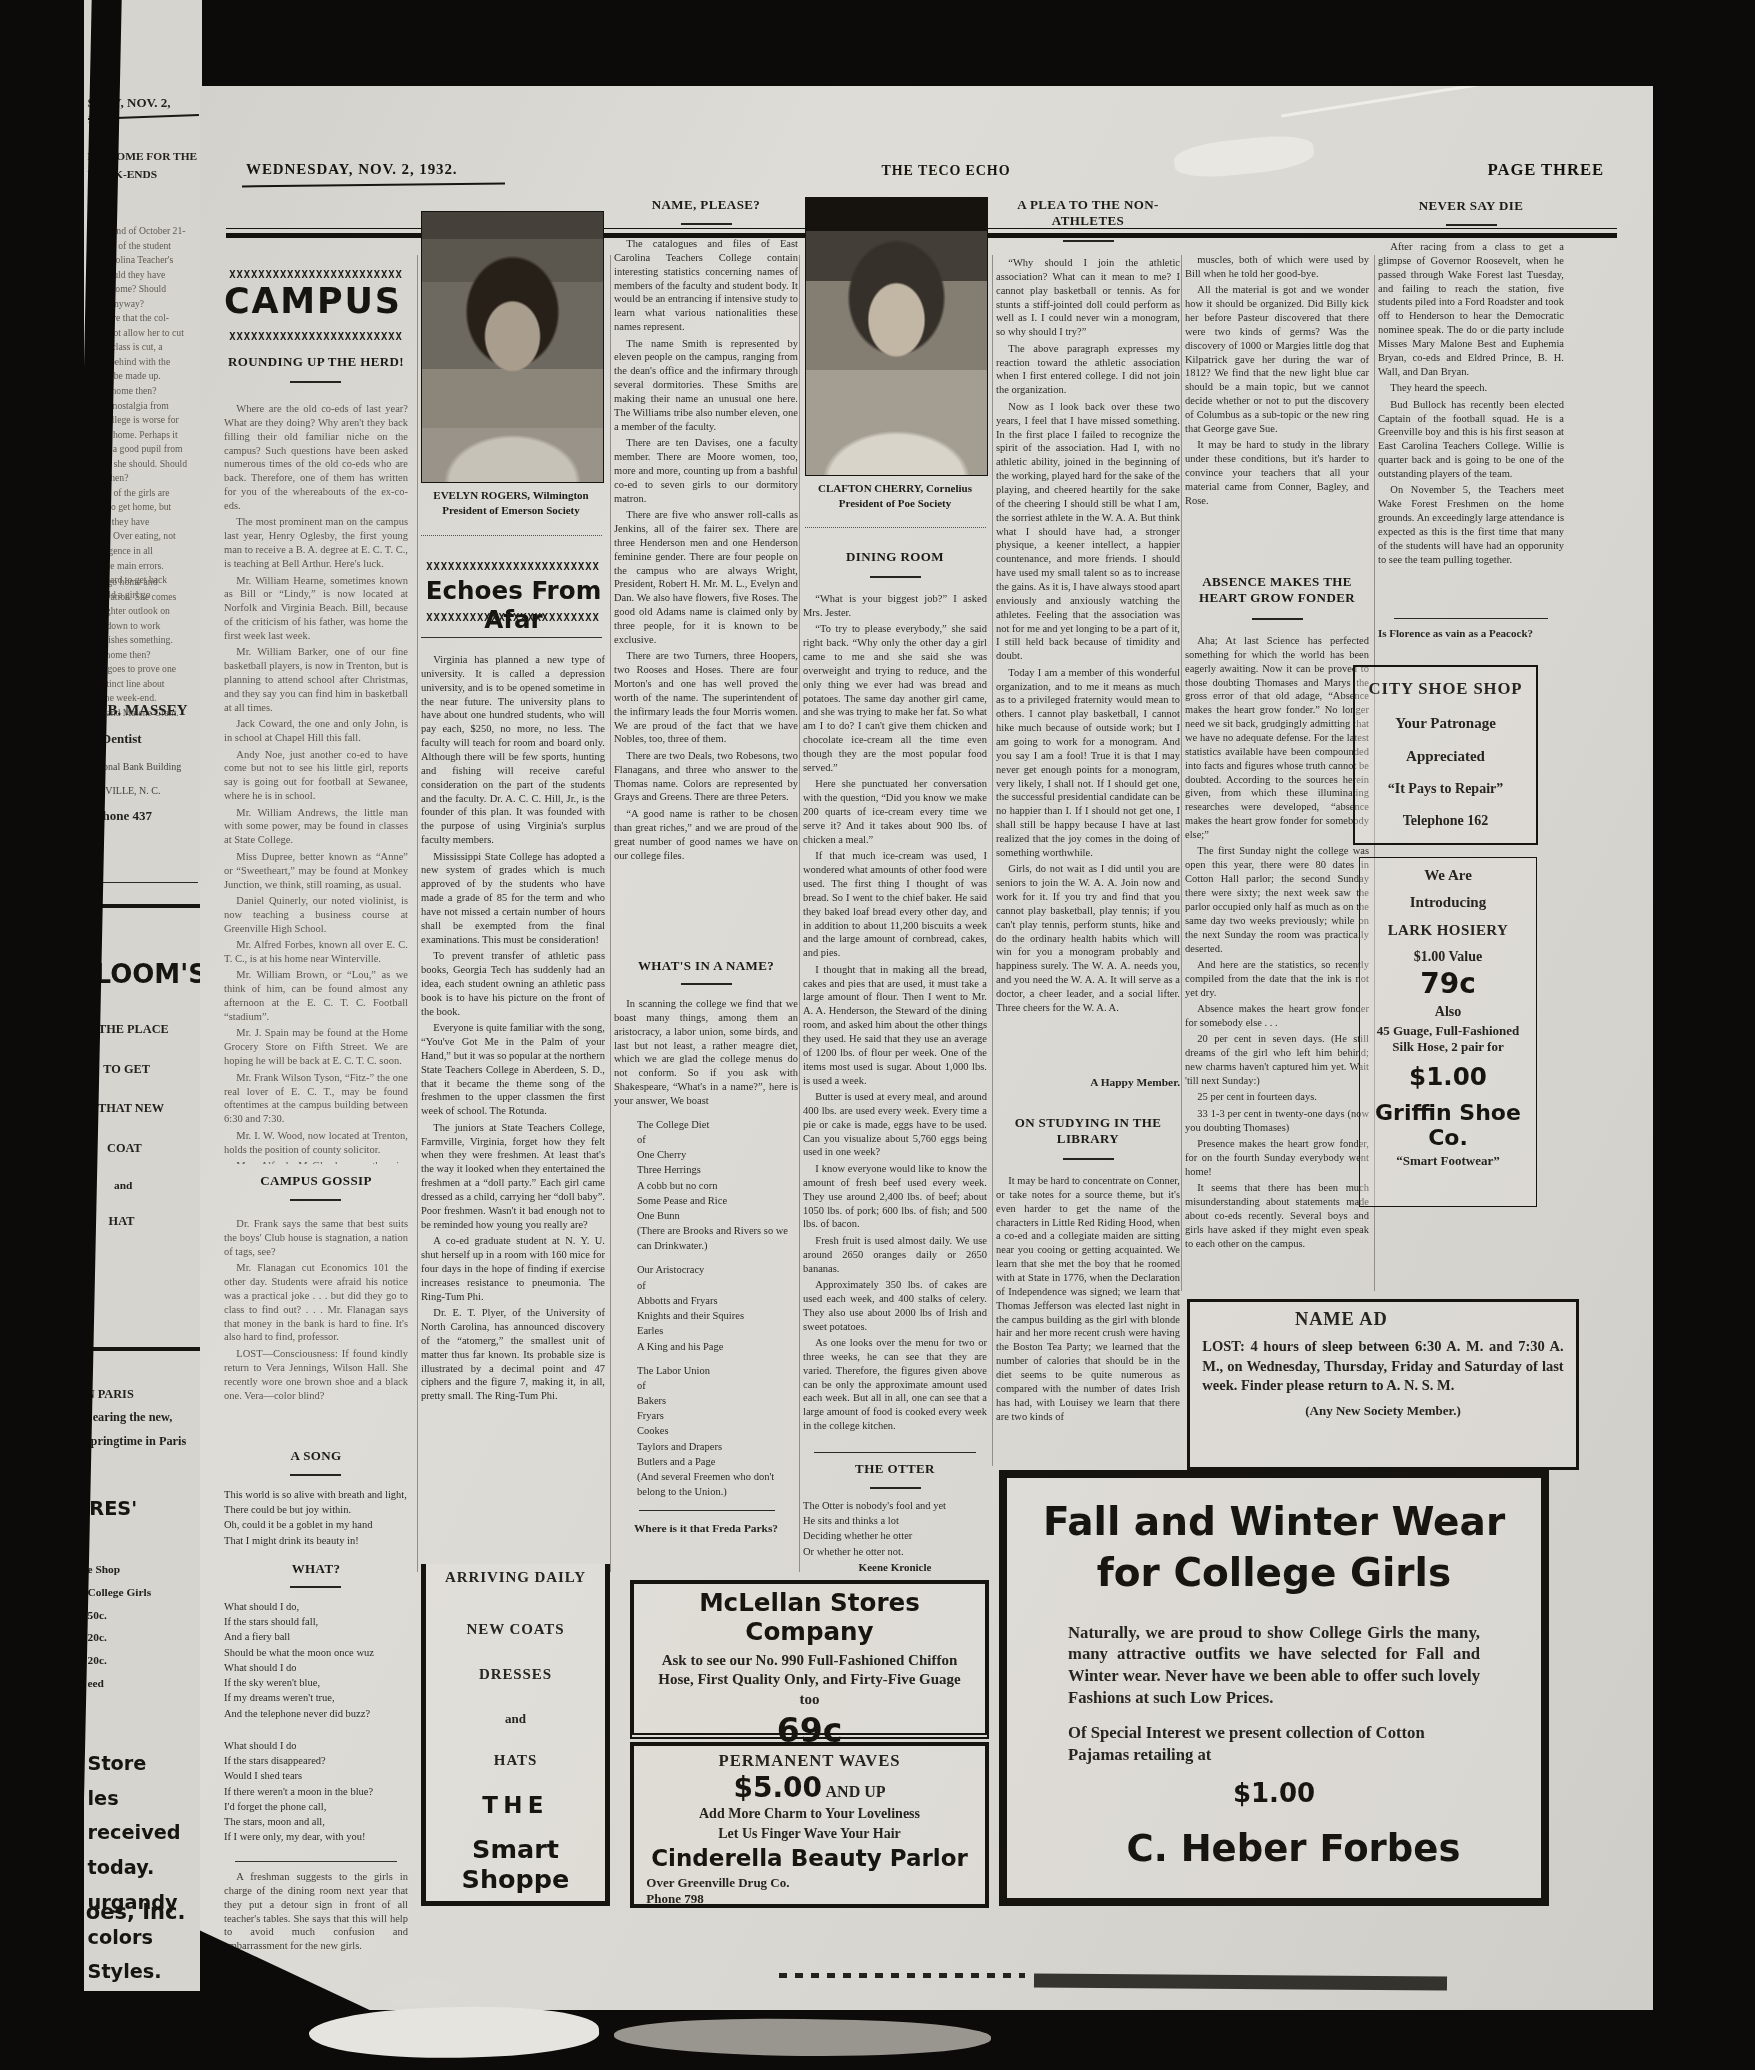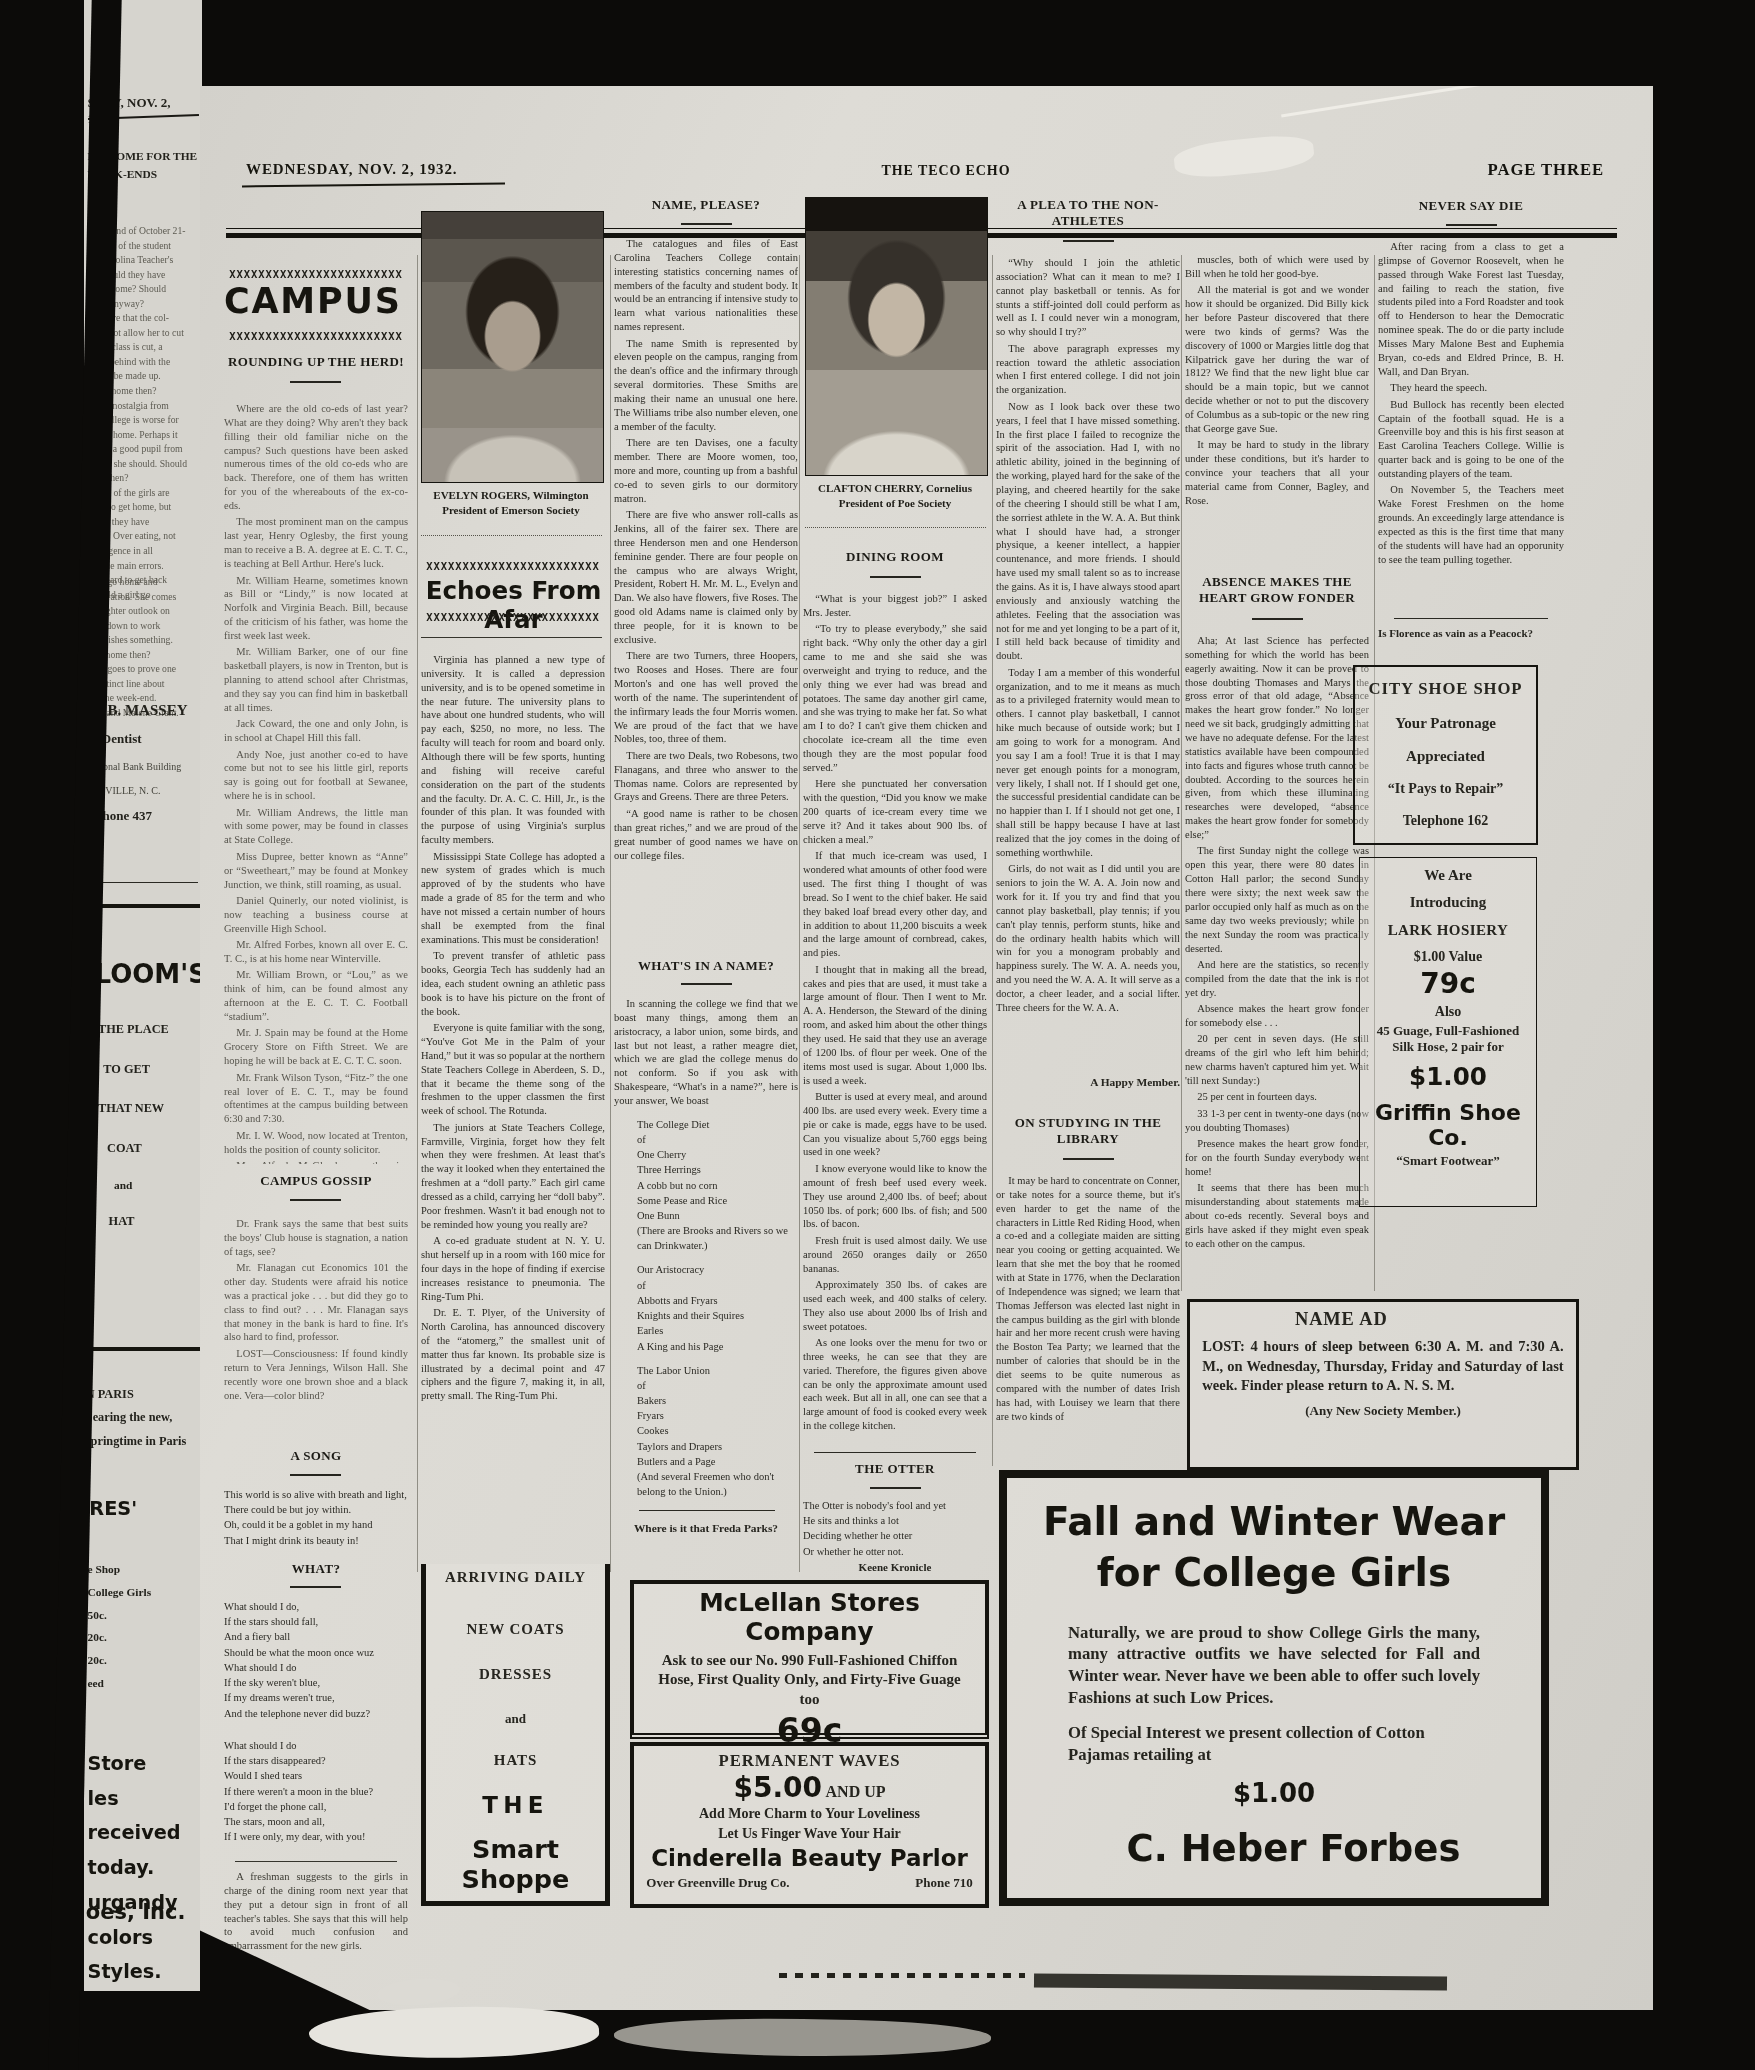--- a/index.html
+++ b/index.html
@@ -385,23 +385,23 @@
 
   <div class="adbox" style="left:430px;top:1656px;width:351px;height:158px;border-width:4.4px;">
     <div class="center q" style="font-size:16.7px;margin-top:5.3px;letter-spacing:0.9px;">PERMANENT WAVES</div>
     <div class="center" style="margin-top:0;">
       <span class="display" style="font-size:28px;">$5.00</span>
       <span class="q" style="font-size:16px;">AND UP</span>
     </div>
     <div class="center q" style="font-size:14px;margin-top:1.8px;">Add More Charm to Your Loveliness</div>
     <div class="center q" style="font-size:14px;margin-top:3.5px;">Let Us Finger Wave Your Hair</div>
     <div class="center display" style="font-size:23px;margin-top:3.5px;">Cinderella Beauty Parlor</div>
-    <div style="display:flex;justify-content:space-between;margin:3.5px 12.3px 0;font-weight:bold;font-size:13px;">
+    <div style="display:flex;justify-content:space-between;margin:3.5px 12.3px 0;font-weight:bold;font-size:13px;flex-direction:column;">
       <span>Over Greenville Drug Co.</span>
-      <span>Phone 710</span>
+      <span>Phone 798</span>
     </div>
   </div>
 
   <div class="adbox" style="left:799px;top:1384px;width:534px;height:420px;border-width:8px;">
     <div class="center display" style="font-size:39px;line-height:1.3;margin:19.3px 26px 0;">Fall and Winter Wear for College Girls</div>
     <div style="font-size:16.7px;font-weight:bold;margin:23px 61px 0;text-align:justify;line-height:1.3;">Naturally, we are proud to show College Girls the many, many attractive outfits we have selected for Fall and Winter wear. Never have we been able to offer such lovely Fashions at such Low Prices.</div>
     <div style="font-size:16.7px;font-weight:bold;margin:14px 61px 0;line-height:1.3;">Of Special Interest we present collection of Cotton Pajamas retailing at</div>
     <div class="center display" style="font-size:26px;margin-top:12.3px;">$1.00</div>
     <div class="center display" style="font-size:37px;margin-top:19.3px;padding-left:39px;">C. Heber Forbes</div>
   </div>

